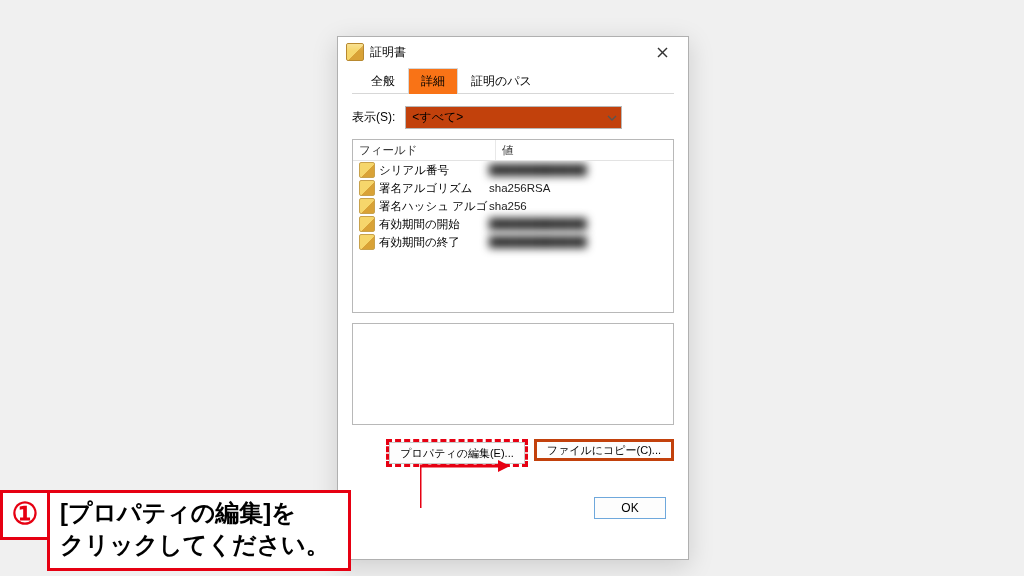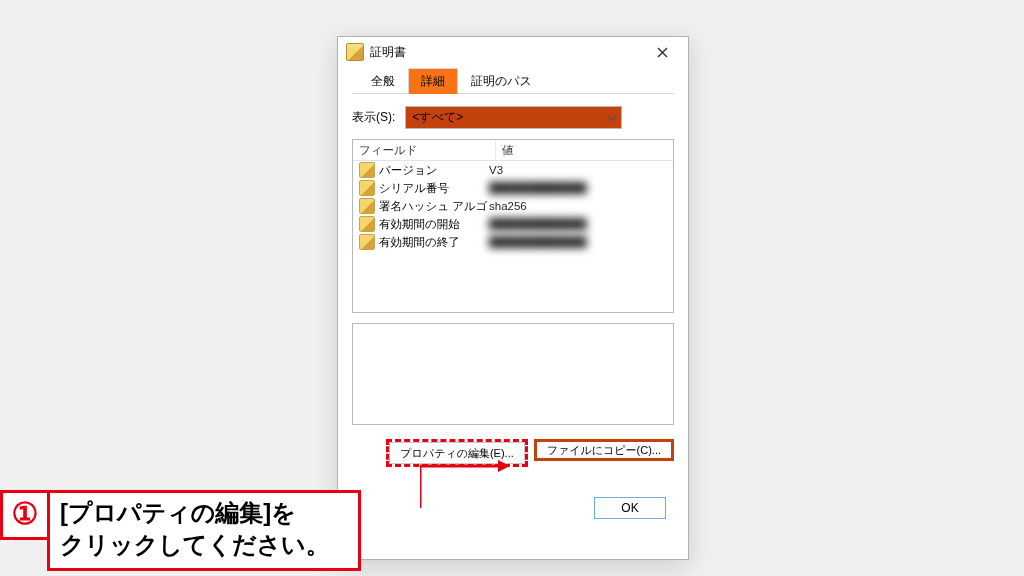--- a/index.html
+++ b/index.html
@@ -50,21 +50,21 @@
   .highlight .wbtn{border:1px solid rgba(0,0,0,0.2)}
   .okrow{display:flex;justify-content:flex-end;margin-top:30px;padding-right:8px}
   .okbtn{background:#fdfdfd;border:1px solid #6fa8dc;height:22px;width:72px;
     font-size:12px;cursor:default}
   .callout{position:absolute;left:0;top:490px}
   .cbox{display:flex;align-items:flex-start}
   .cnum{width:44px;height:44px;background:#fff;border:3px solid #e60012;
     border-right:none;color:#e60012;font-weight:700;font-size:30px;
     display:flex;align-items:center;justify-content:center;border-radius:0}
   .cnum span{transform:translateY(-2px)}
-  .ctext{background:#fff;border:3px solid #e60012;padding:4px 28px 6px 10px;
+  .ctext{background:#fff;border:3px solid #e60012;padding:4px 18px 6px 10px;
     font-size:24px;line-height:1.35;font-weight:600;color:#000;
     font-family:"Meiryo","Yu Gothic",sans-serif;white-space:nowrap}
   .arrow{position:absolute;left:420px;top:458px;width:90px;height:50px;
     pointer-events:none}
   .arrow line{stroke:#e60012;stroke-width:3}
   .arrow polygon{fill:#e60012}
 </style>
 </head>
 <body>
 
@@ -98,27 +98,27 @@
     </div>
 
     <div class="listpanel">
       <div class="listhdr">
         <div class="c1">フィールド</div>
         <div class="c2">値</div>
       </div>
       <div class="rows" id="rows">
           <div class="lrow">
             <span class="ic"></span>
-            <span class="c1">バージョン</span>
-            <span class="c2">V3</span>
+            <span class="c1">シリアル番号</span>
+            <span class="c2 blur">████████████</span>
           </div>
           <div class="lrow">
             <span class="ic"></span>
-            <span class="c1">シリアル番号</span>
-            <span class="c2 blur">████████████</span>
+            <span class="c1">署名アルゴリズム</span>
+            <span class="c2">sha256RSA</span>
           </div>
           <div class="lrow">
             <span class="ic"></span>
             <span class="c1">署名ハッシュ アルゴリズム</span>
             <span class="c2">sha256</span>
           </div>
           <div class="lrow">
             <span class="ic"></span>
             <span class="c1">有効期間の開始</span>
             <span class="c2 blur">████████████</span>

